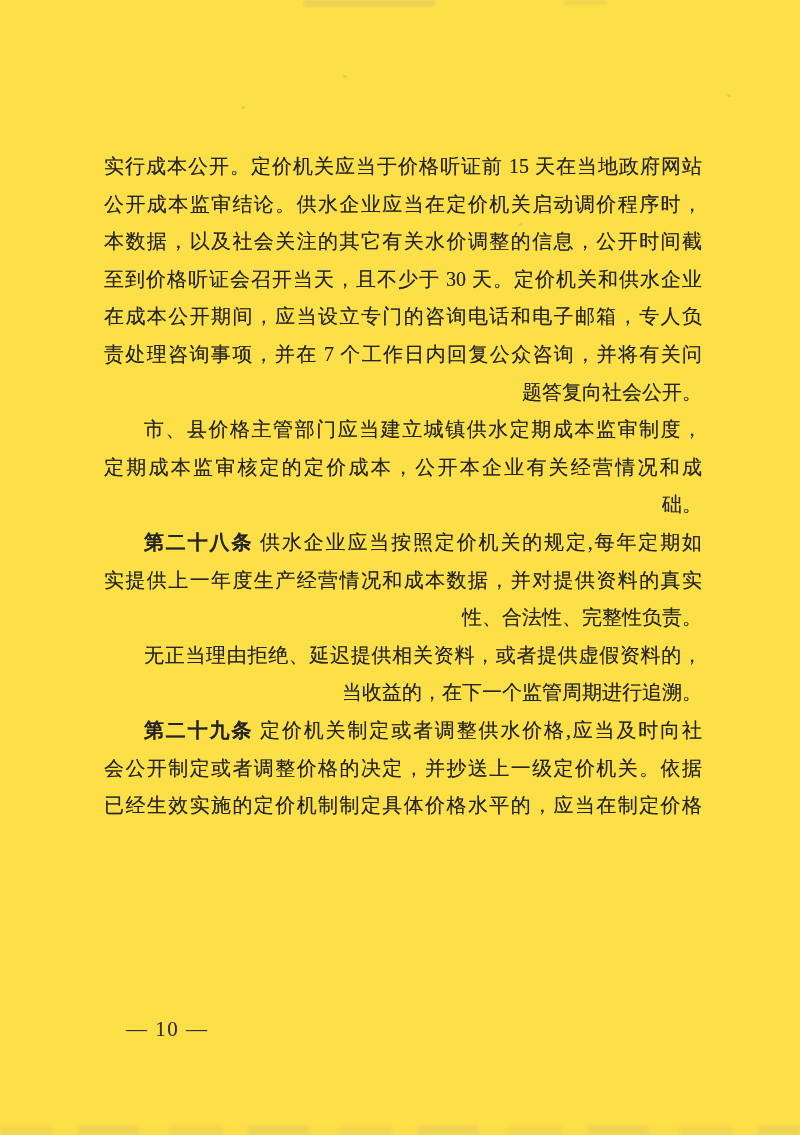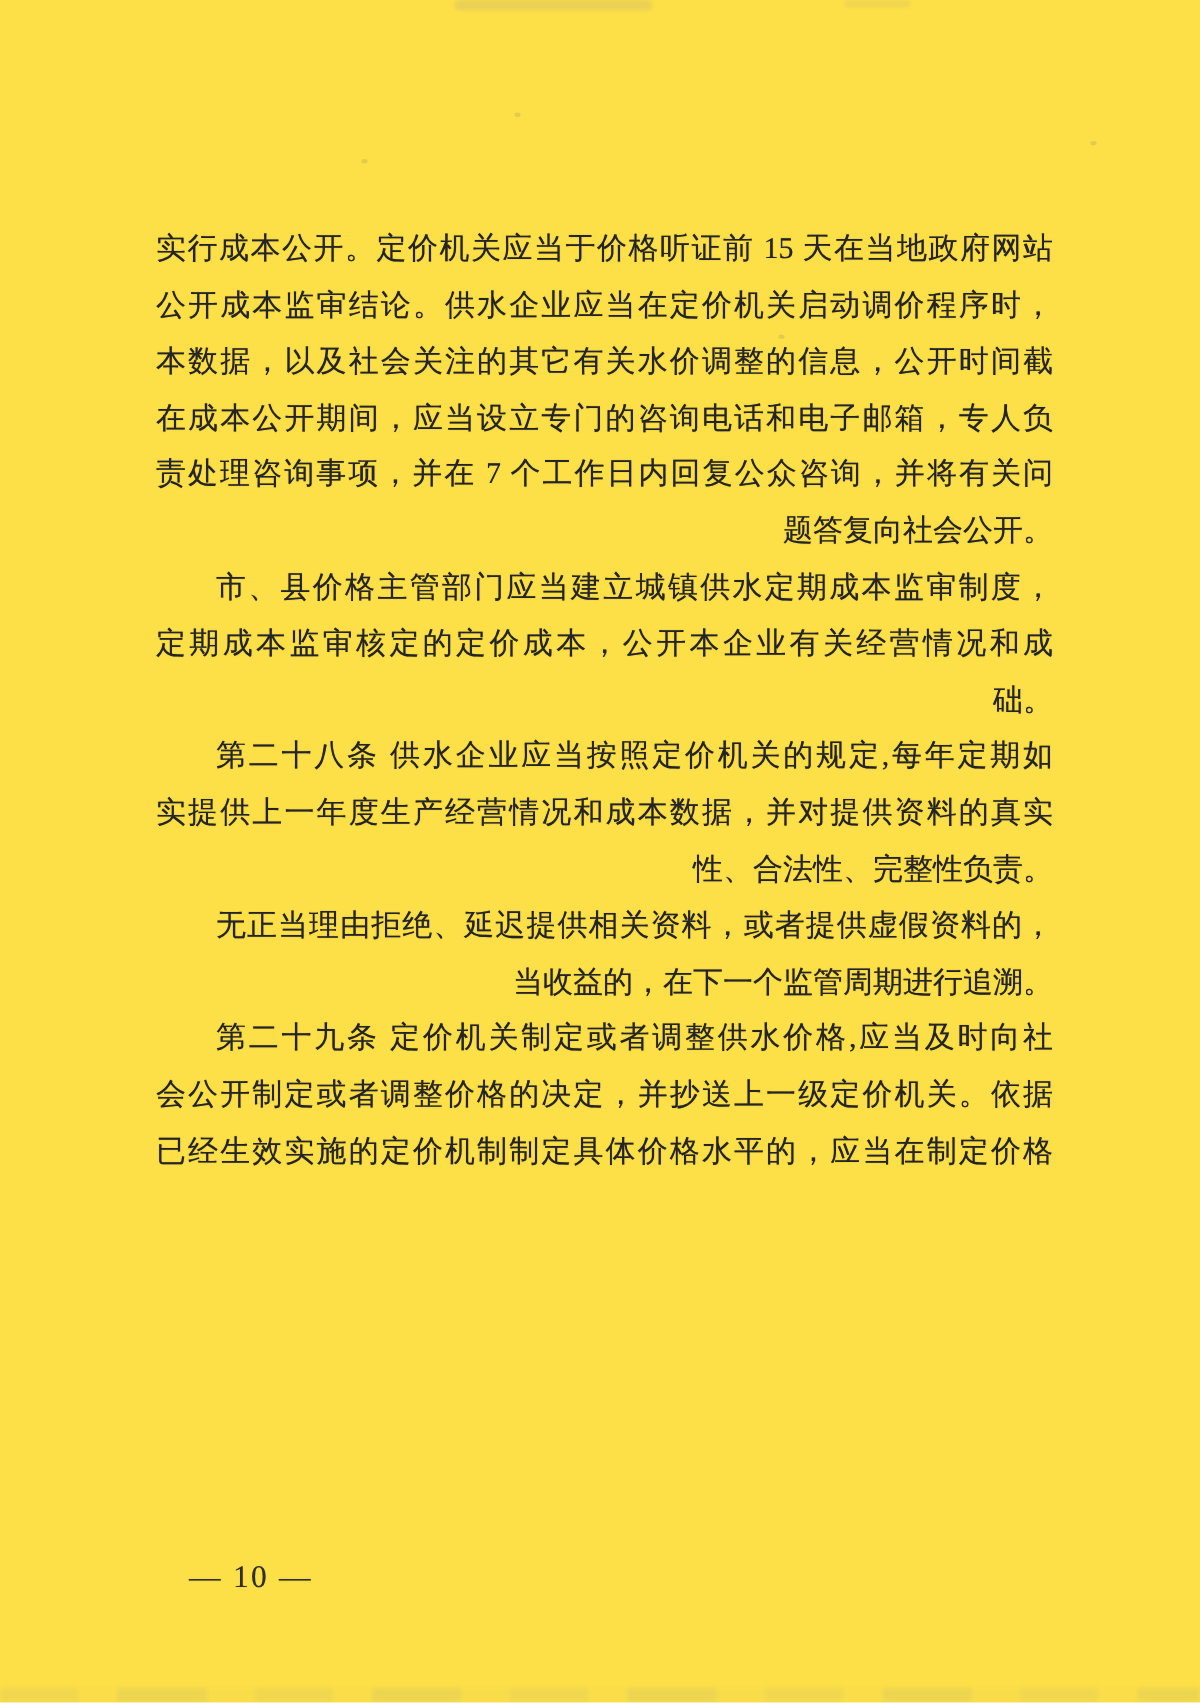--- a/index.html
+++ b/index.html
@@ -32,27 +32,27 @@
   }
   .j {
     text-align: justify;
     text-align-last: justify;
   }
   .indent {
     text-indent: 2em;
   }
   .art-num {
     font-family: "Liberation Sans", sans-serif;
-    font-weight: 400;
+    font-weight: 700;
   }
   
   .page-footer {
     position: absolute;
     left: 126px;
-    top: 1037px;
+    top: 1015px;
     font-size: 21px;
     line-height: 28px;
     letter-spacing: 1.5px;
     color: #2e2e2e;
     text-shadow: 0 0 0.5px rgba(40, 40, 40, 0.5);
   }
   
   .smudge {
     position: absolute;
     border-radius: 3px;
@@ -100,20 +100,21 @@
   <div class="speck speck-1"></div>
   <div class="speck speck-2"></div>
   <div class="speck speck-3"></div>
   <div class="speck speck-4"></div>
 
   <main class="body-text">
 
     <div class="line j">实行成本公开。定价机关应当于价格听证前 15 天在当地政府网站</div>
     <div class="line j">公开成本监审结论。供水企业应当在定价机关启动调价程序时，</div>
     <div class="line j">本数据，以及社会关注的其它有关水价调整的信息，公开时间截</div>
+    <div class="line j">至到价格听证会召开当天，且不少于 30 天。定价机关和供水企业</div>
     <div class="line j">在成本公开期间，应当设立专门的咨询电话和电子邮箱，专人负</div>
     <div class="line j">责处理咨询事项，并在 7 个工作日内回复公众咨询，并将有关问</div>
     <div class="line">题答复向社会公开。</div>
 
     <div class="line j indent">市、县价格主管部门应当建立城镇供水定期成本监审制度，</div>
     <div class="line j">定期成本监审核定的定价成本，公开本企业有关经营情况和成</div>
     <div class="line">础。</div>
 
     <div class="line j indent"><span class="art-num">第二十八条</span><span> 供水企业应当按照定价机关的规定,每年定期如</span></div>
     <div class="line j">实提供上一年度生产经营情况和成本数据，并对提供资料的真实</div>

